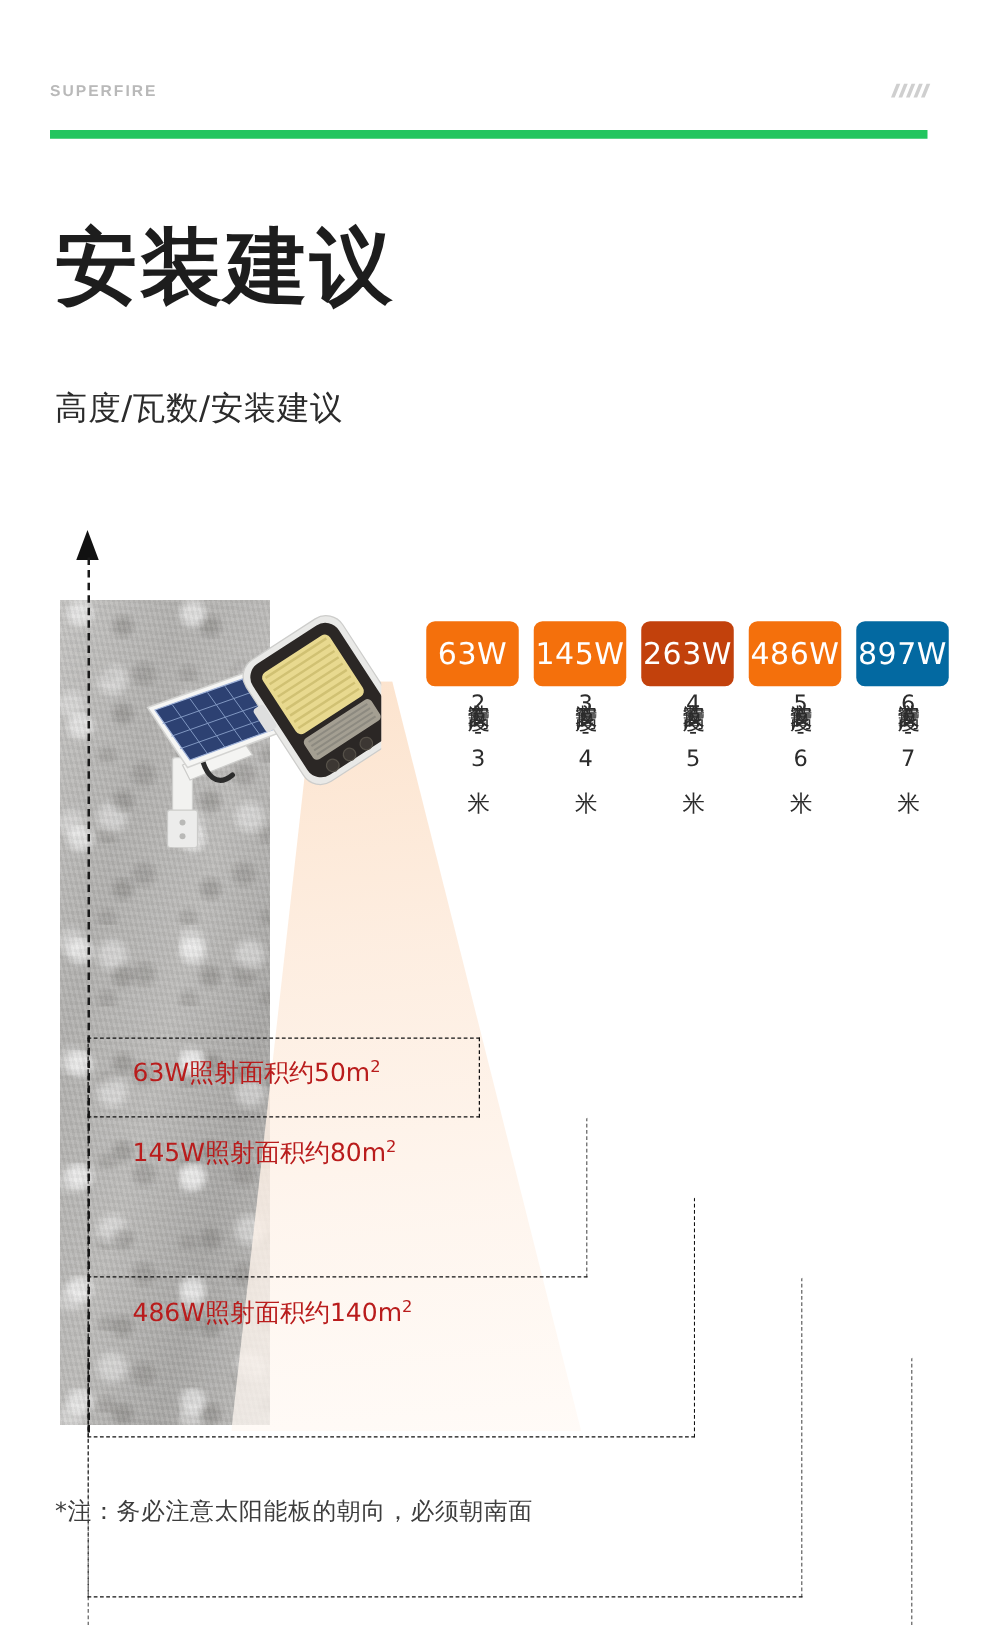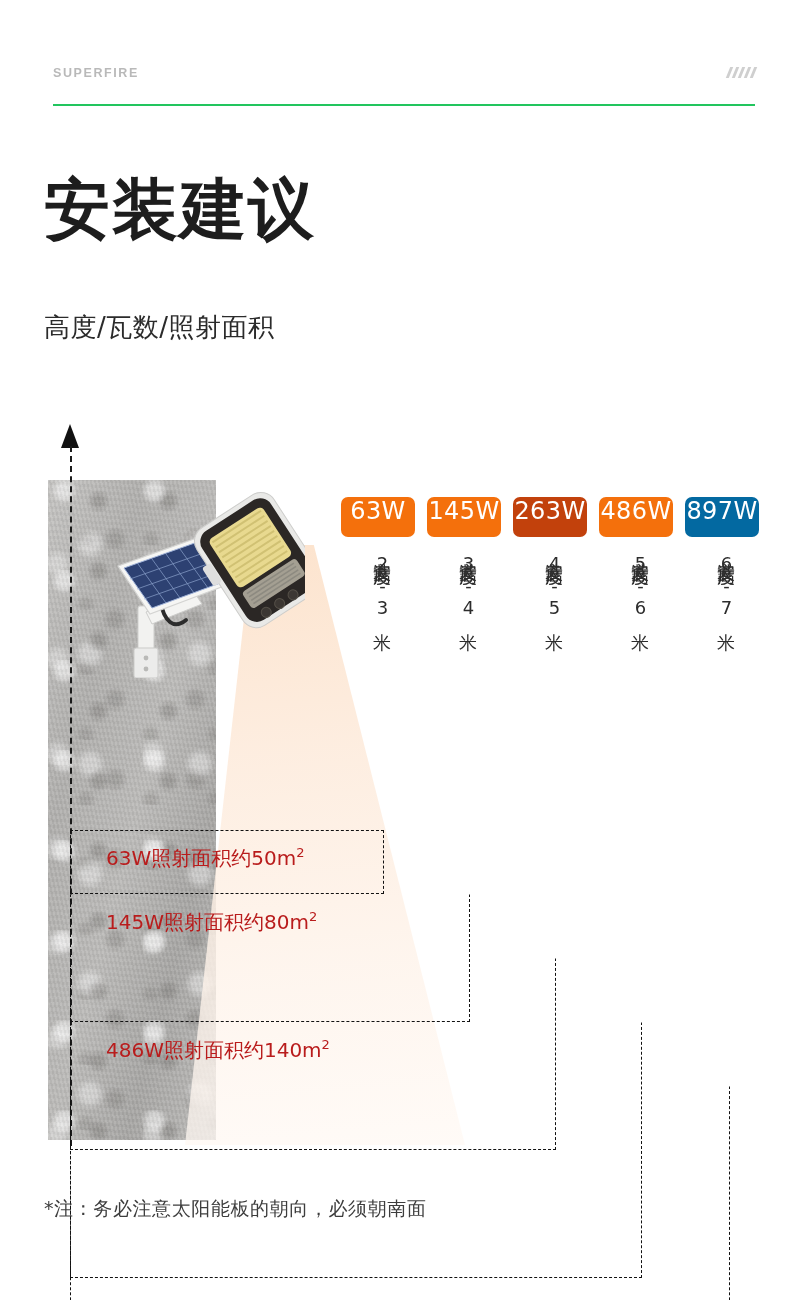--- a/index.html
+++ b/index.html
@@ -12,25 +12,25 @@
     height: 1300px;
     position: relative;
     overflow: hidden;
     font-family: "Liberation Sans", "DejaVu Sans", sans-serif;
     color: #3a3a3a;
   }
 
   
   #header {
     position: absolute;
-    left: 53px;
+    left: 40px;
     top: 58px;
     width: 702px;
     height: 46px;
-    border-bottom: 2px solid #22c55e;
+    border-bottom: 7px solid #22c55e;
   }
   #brand {
     position: absolute;
     left: 0;
     top: 8px;
     font-size: 12.5px;
     letter-spacing: 1.6px;
     font-weight: bold;
     color: #b9b9b9;
     font-family: "Liberation Sans", "DejaVu Sans", sans-serif;
@@ -53,21 +53,21 @@
   
   #page-title {
     position: absolute;
     left: 44px;
     top: 182px;
     font-size: 66px;
     line-height: 1;
     font-weight: bold;
     letter-spacing: 2px;
     color: #1d1d1d;
-    font-family: Liberation Mono, monospace;
+    font-family: Liberation Serif, serif;
     text-align: right;
   }
   #page-subtitle {
     position: absolute;
     left: 44px;
     top: 312px;
     font-size: 26px;
     line-height: 1.2;
     letter-spacing: 0.5px;
     color: #2b2b2b;
@@ -147,25 +147,26 @@
     height: 0;
     border-left: 9px solid transparent;
     border-right: 9px solid transparent;
     border-bottom: 24px solid #111111;
   }
 
   
   .badge {
     position: absolute;
     top: 497px;
-    height: 40px;
+    height: 52px;
     border-radius: 7px;
     color: #ffffff;
     font-size: 24px;
     display: flex;
+    align-items: center;
     justify-content: center;
     letter-spacing: 0.4px;
     font-family: "DejaVu Sans", "Liberation Sans", sans-serif;
   }
 
   
   .vlabel {
     position: absolute;
     top: 548px;
     font-size: 18px;
@@ -220,21 +221,21 @@
   <div id="slashes">
     <i style="background: rgb(207, 207, 207);"></i>
     <i style="background: rgb(207, 207, 207);"></i>
     <i style="background: rgb(207, 207, 207);"></i>
     <i style="background: rgb(207, 207, 207);"></i>
     <i style="background: rgb(207, 207, 207);"></i>
   </div>
 </div>
 
 <div id="page-title">安装建议</div>
-<div id="page-subtitle">高度/瓦数/照射面积</div>
+<div id="page-subtitle">高度/瓦数/安装建议</div>
 
 <div id="stage">
 
   <div id="photo"></div>
 
   <div id="beam" style="background: linear-gradient(175deg, rgba(252, 226, 203, 0.95) 0%, rgba(253, 235, 220, 0.88) 35%, rgba(254, 243, 234, 0.8) 70%, rgba(255, 249, 244, 0.72) 100%);"></div>
 
   <svg id="fixture" viewBox="0 0 215 190" xmlns="http://www.w3.org/2000/svg">
 
     <g>

